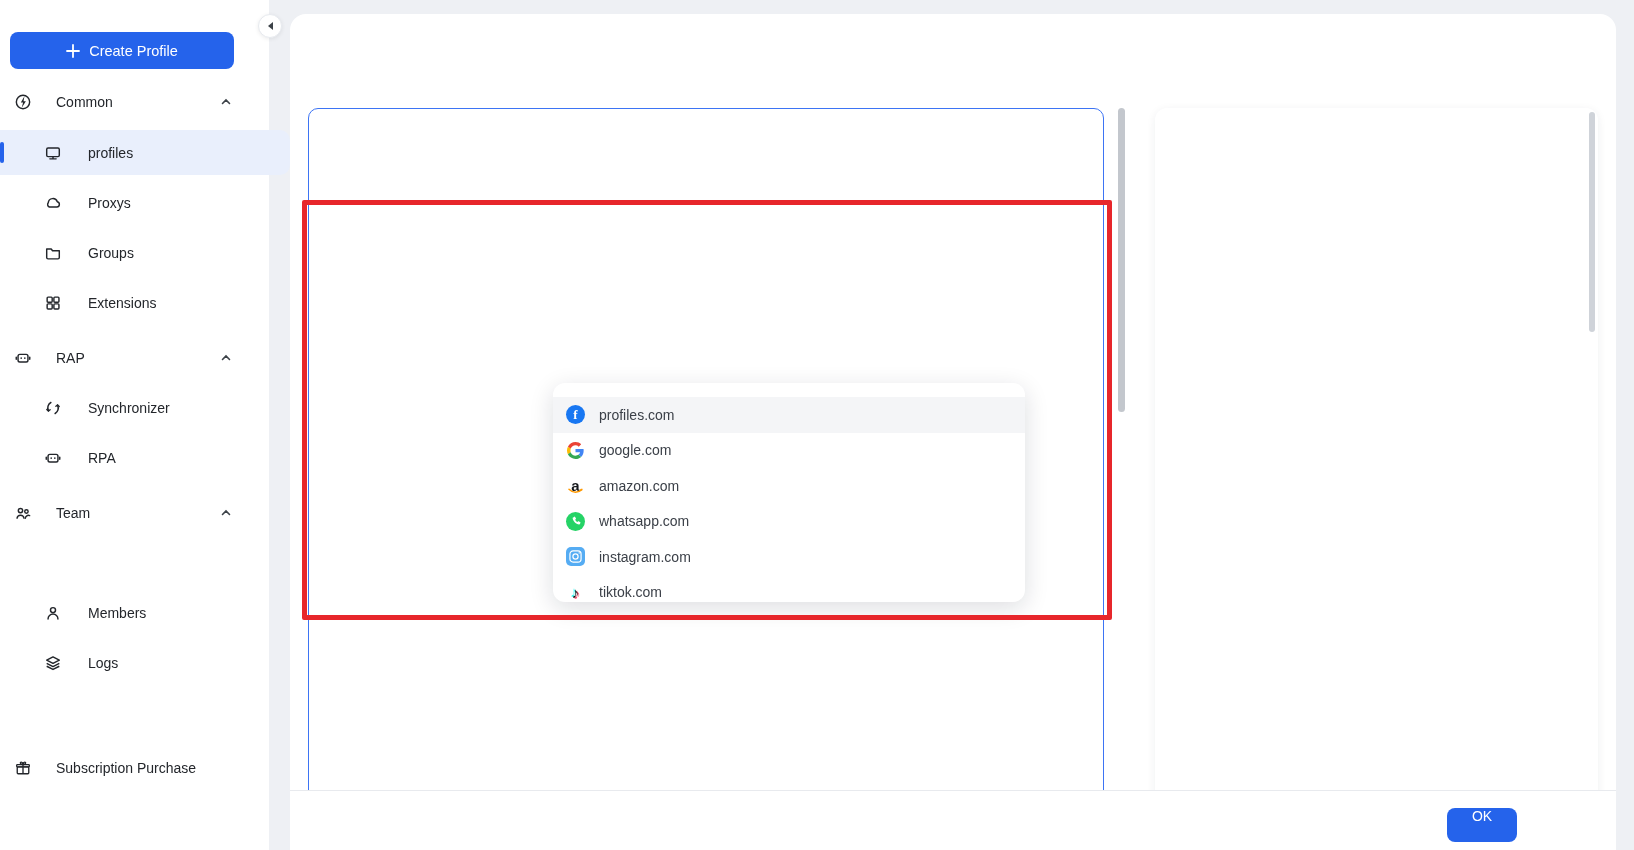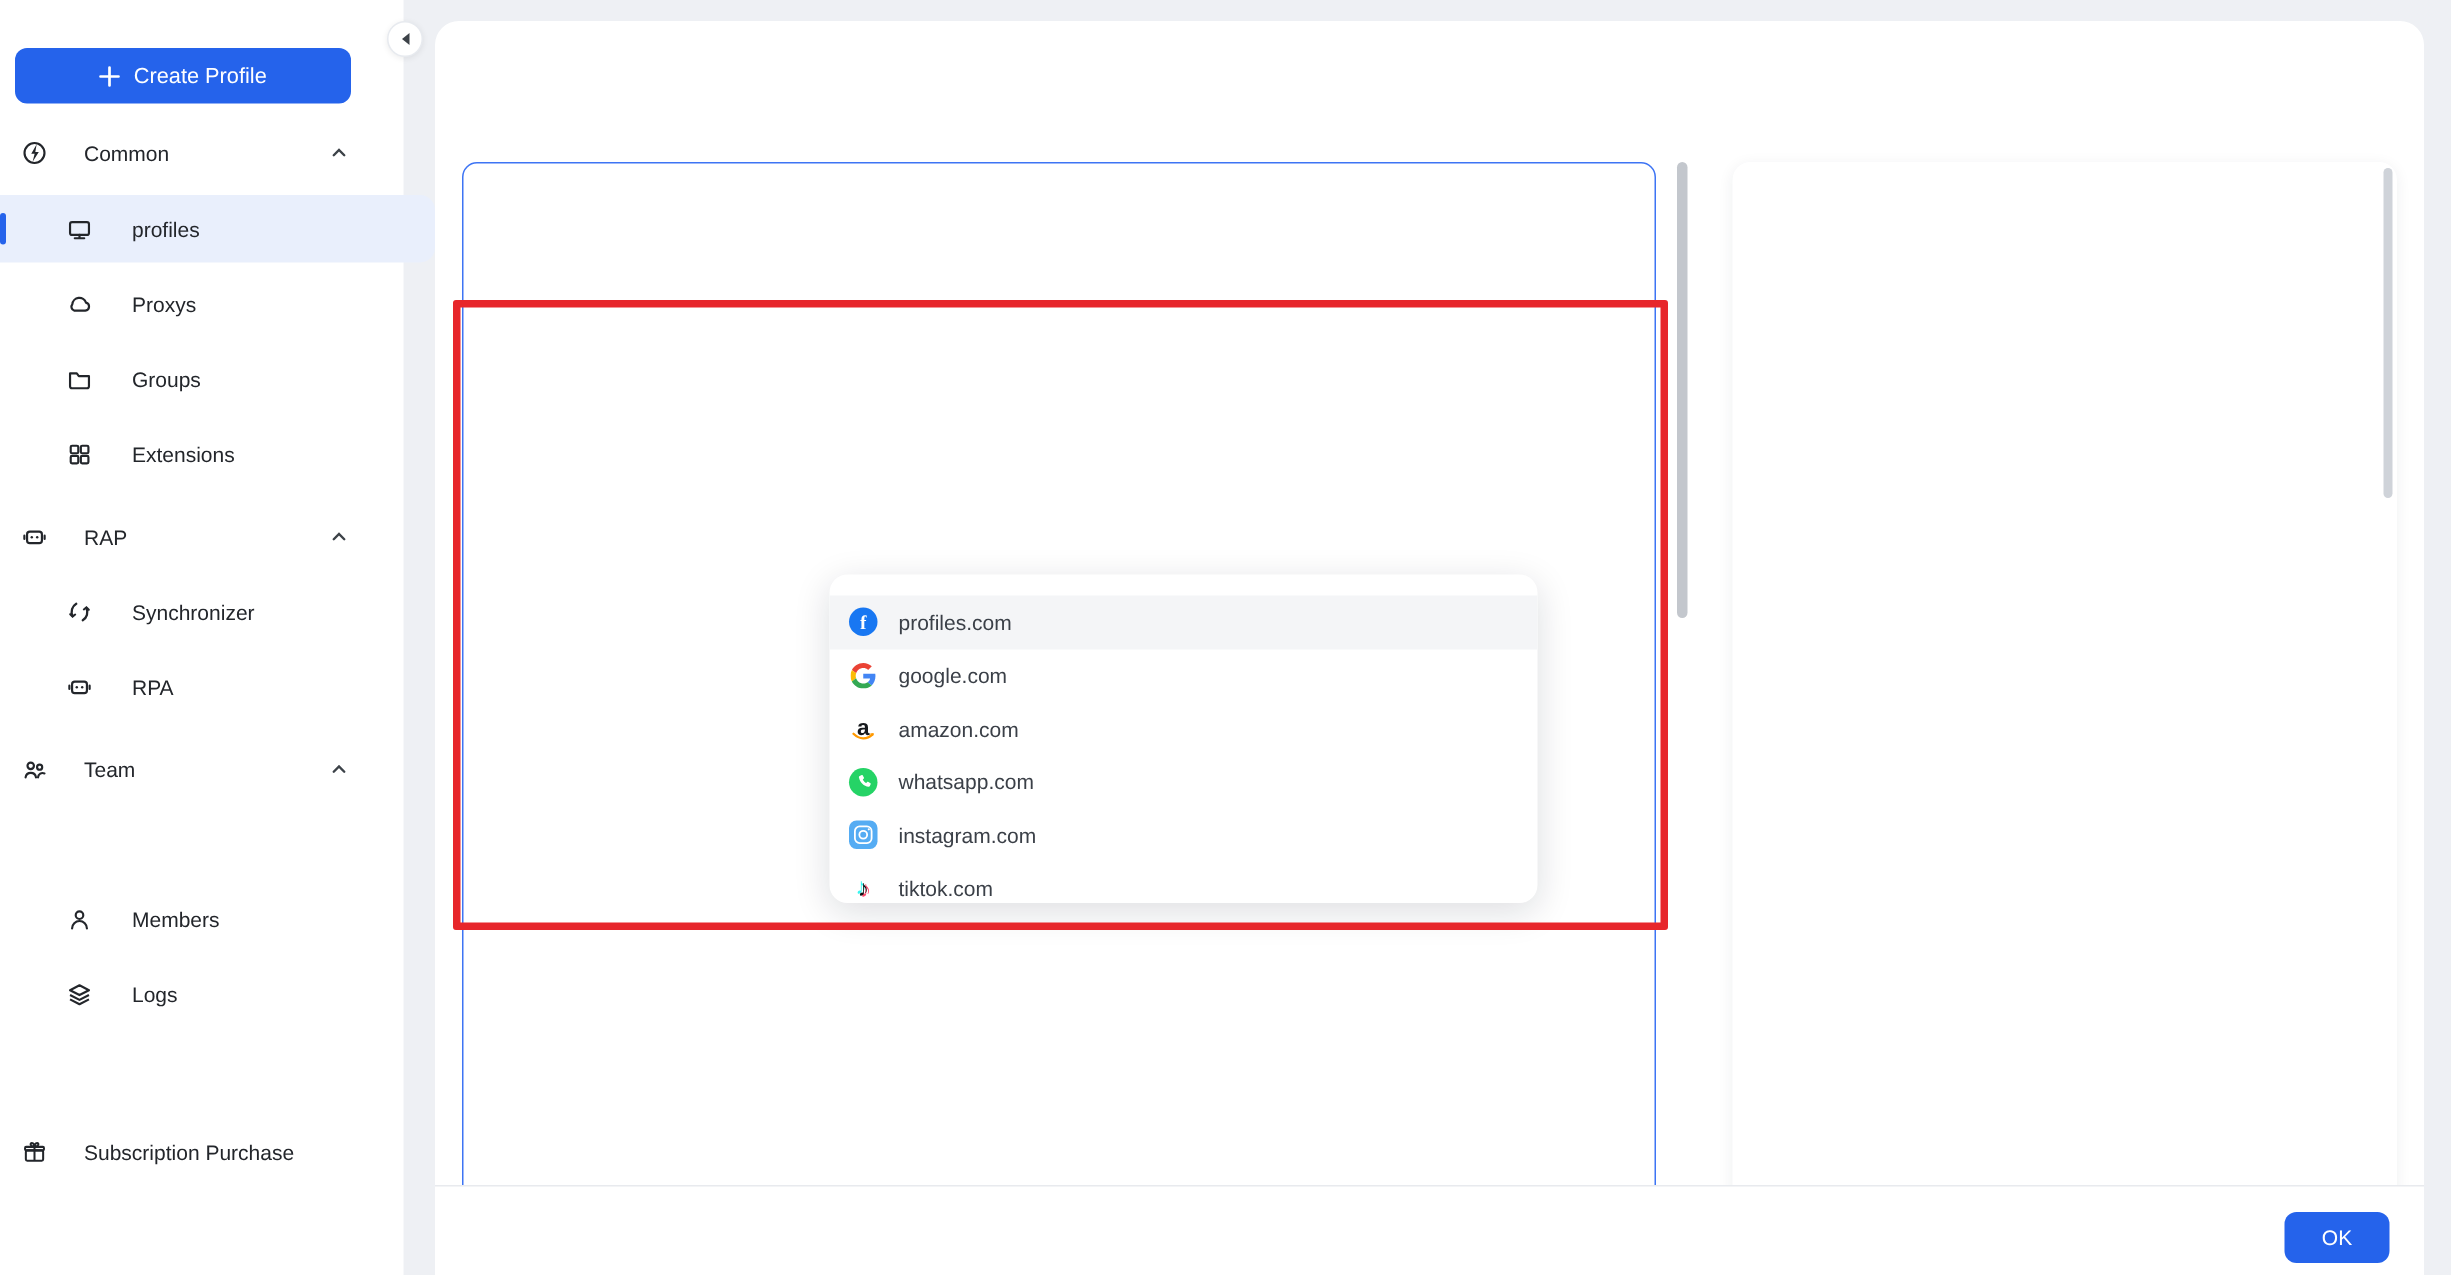--- a/index.html
+++ b/index.html
@@ -59,21 +59,21 @@
   
   .sb{background:#c3c7cd;border-radius:4px;z-index:2;}
   
   #overview-card{left:1155px;top:108px;width:443px;height:742px;background:#fff;border-radius:12px;box-shadow:0 2px 10px rgba(31,41,55,.07);z-index:1;}
   #overview-title{left:1177px;top:124px;font-size:16px;font-weight:bold;color:#17191d;}
   .ov-lbl{position:absolute;left:1177px;width:122px;font-size:13.5px;color:#959ba5;line-height:19px;}
   .ov-val{position:absolute;left:1304px;width:274px;font-size:14px;color:#23272e;line-height:20.5px;}
   .ov-div{position:absolute;left:1177px;width:399px;height:1px;background:#f0f1f4;}
   
   #footer{left:290px;top:790px;width:1326px;height:60px;background:#fff;border-top:1px solid #e8eaee;z-index:10;}
-  #ok-btn{left:1523px;top:808px;width:70px;height:34px;background:#2563eb;border-radius:8px;color:#fff;font-size:14px;display:flex;align-items:center;justify-content:center;cursor:pointer;z-index:11;}
+  #ok-btn{left:1447px;top:808px;width:70px;height:34px;background:#2563eb;border-radius:8px;color:#fff;font-size:14px;display:flex;align-items:flex-start;justify-content:center;cursor:pointer;z-index:11;}
 </style>
 </head>
 <body>
 
 <div id="screen">
 
   <aside id="sidebar" class="abs">
     <div id="create-btn" class="abs">
       <svg width="14" height="14" viewBox="0 0 14 14">
           <path d="M7 1v12M1 7h12" stroke="#fff" stroke-width="1.8" stroke-linecap="round"></path>

